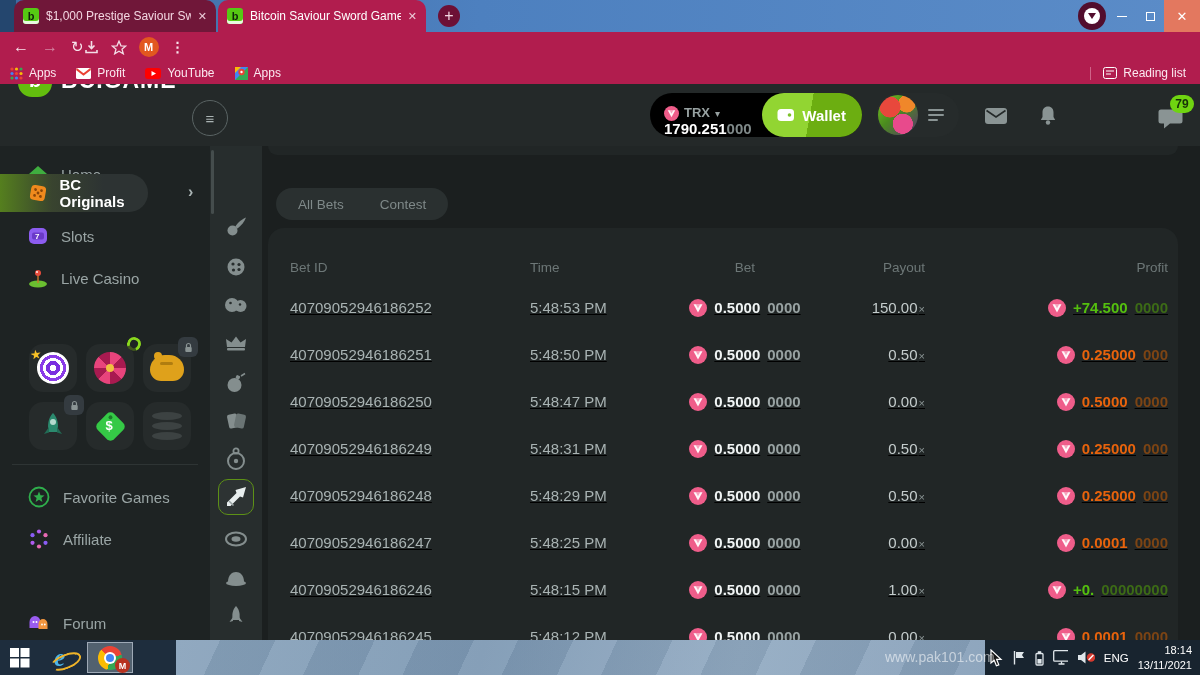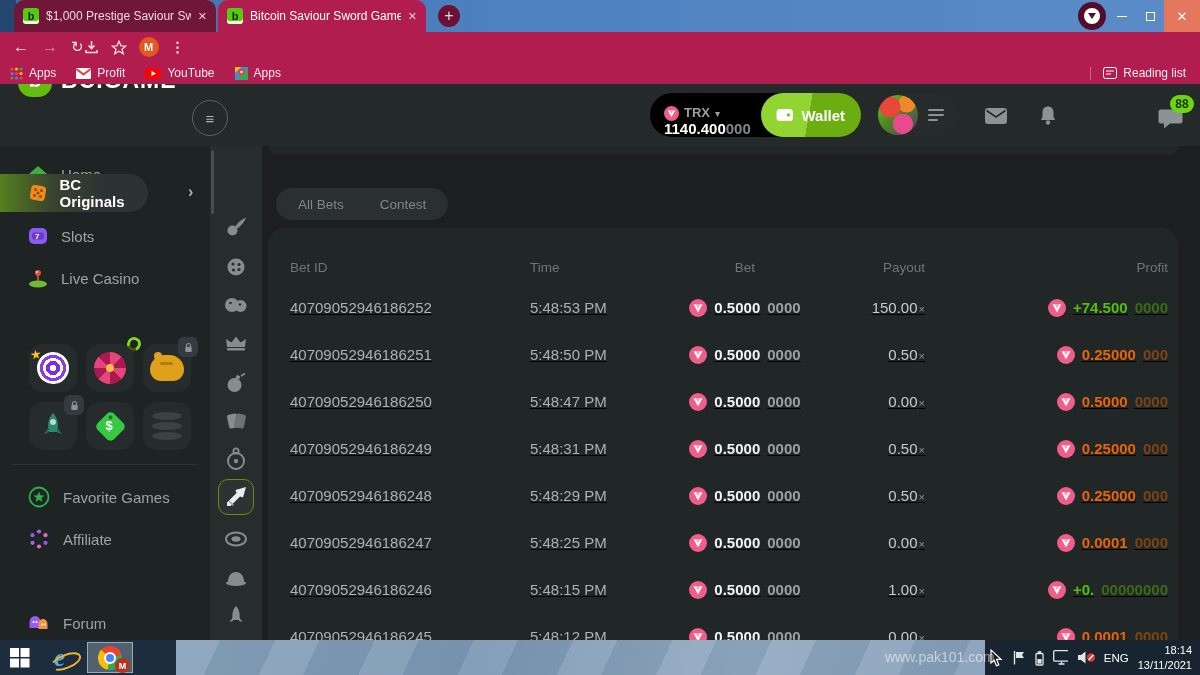--- a/index.html
+++ b/index.html
@@ -282,21 +282,21 @@
         <div class="trx-block">
           <span class="trx-line1">
             <svg class="coin" style="width:15px;height:15px" viewBox="0 0 18 18">
                 <circle cx="9" cy="9" r="9" fill="#ef5d8a"></circle>
                 <path d="M4.5 5.2 L13.5 5.2 L9 13.5 Z" fill="#fff" opacity="0.95"></path>
                 <path d="M6.8 5.2 L11.2 5.2 L9 9.3 Z" fill="#ef5d8a" opacity="0.55"></path>
               </svg>
             <span class="trx-code">TRX</span>
             <span class="trx-chev">▾</span>
           </span>
-          <span class="trx-line2"><span>1140.400</span><span class="dimz">000</span></span>
+          <span class="trx-line2"><span>1790.251</span><span class="dimz">000</span></span>
         </div>
         <button class="wallet-btn">
           <svg width="18" height="14">
               <rect x="0.5" y="1" width="16.5" height="12" rx="3.5" fill="#fff"></rect>
               <circle cx="12.5" cy="7" r="1.8" fill="#7cc22a"></circle>
             </svg>
           <span>Wallet</span>
         </button>
       </div>
 
@@ -313,21 +313,21 @@
           <rect width="22" height="16" rx="3" fill="#8a9494"></rect>
           <path d="M1.5 2.5 L11 9 L20.5 2.5" stroke="#242929" stroke-width="1.6" fill="none"></path>
         </svg>
       <svg class="hd-ic hd-bell" width="18" height="21">
           <path d="M9 1.5 C5.5 1.5 3.5 4 3.5 7.5 V12 L1.8 15 H16.2 L14.5 12 V7.5 C14.5 4 12.5 1.5 9 1.5 Z" fill="#8a9494"></path>
           <circle cx="9" cy="17.5" r="2.2" fill="#8a9494"></circle>
         </svg>
       <svg class="hd-ic hd-chat" width="25" height="22">
           <path d="M3 1.5 H22 A2.5 2.5 0 0 1 24.5 4 V13 A2.5 2.5 0 0 1 22 15.5 H12 L6 20.5 V15.5 H3 A2.5 2.5 0 0 1 0.5 13 V4 A2.5 2.5 0 0 1 3 1.5 Z" fill="#8a9494"></path>
         </svg>
-      <span class="chat-badge">88</span>
+      <span class="chat-badge">79</span>
     </div>
 
     <div class="sidebar">
       <div class="nav-item" style="top:16px">
         <svg width="20" height="18">
             <path d="M10 1 L19 9 H16 V17 H4 V9 H1 Z" fill="#3fae3f"></path>
             <rect x="8" y="11" width="4" height="6" fill="#2e7d32"></rect>
           </svg>
         <span>Home</span>
       </div>

